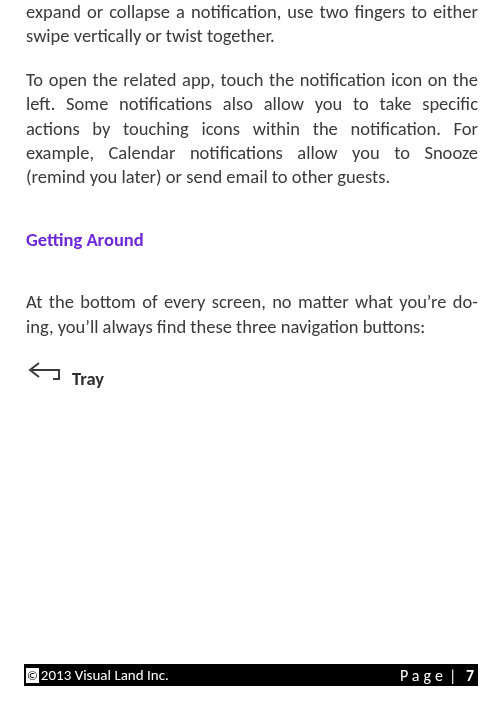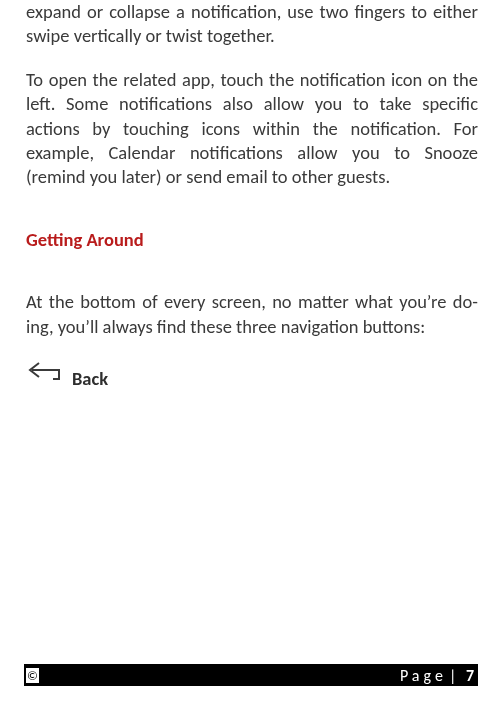--- a/index.html
+++ b/index.html
@@ -32,21 +32,21 @@
   }
   .justify {
     text-align: justify;
     text-justify: inter-word;
   }
   .spacer {
     height: 19px;
   }
   .bold {
     font-weight: 700;
-    color: #b91c1c;
+    color: #6d28d9;
   }
   .back-row {
     display: flex;
     align-items: flex-end;
     margin-top: 18px;
   }
   .back-icon-wrap {
     width: 42px;
     height: 30px;
     position: relative;
@@ -124,27 +124,28 @@
 
     <p class="para justify">At the bottom of every screen, no matter what you’re do-ing, you’ll always find these three navigation buttons:</p>
 
     <div class="back-row">
       <div class="back-icon-wrap">
         <svg viewBox="0 0 42 30" width="42" height="30">
           <path d="M 6 13 L 33 13 L 33 22 L 27 22" fill="none" stroke="#3a3a3a" stroke-width="2" stroke-linecap="butt"></path>
           <path d="M 13 6 L 4 13 L 13 20" fill="none" stroke="#3a3a3a" stroke-width="2" stroke-linecap="butt" stroke-linejoin="miter"></path>
         </svg>
       </div>
-      <span class="back-label">Back</span>
+      <span class="back-label">Tray</span>
     </div>
 
   </div>
 
   <div class="footer">
     <div class="footer-left">
       <span class="copyright-box">©</span>
+      <span>2013 Visual Land Inc.</span>
     </div>
     <div class="footer-right">
       <span>Page</span><span class="pipe">|</span> <span class="num">7</span>
     </div>
   </div>
 
 </div>
 
 </body></html>

